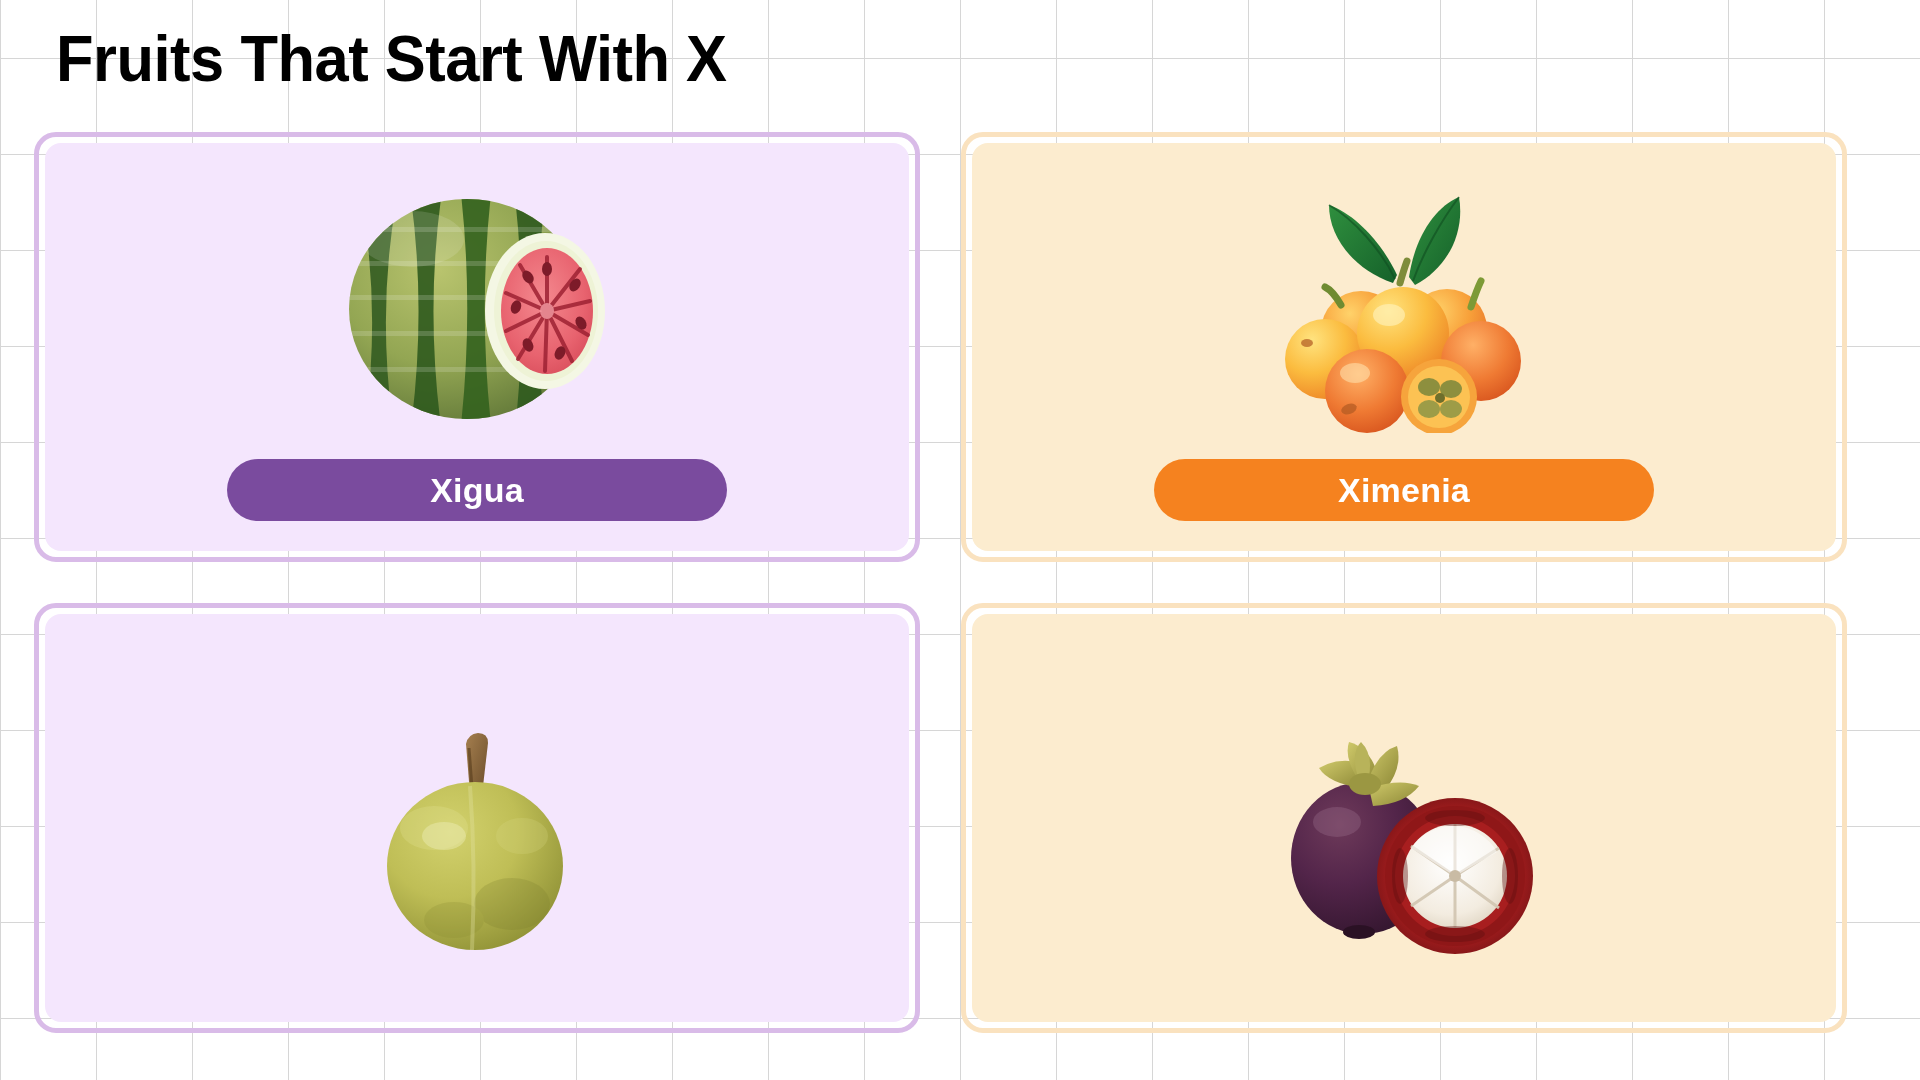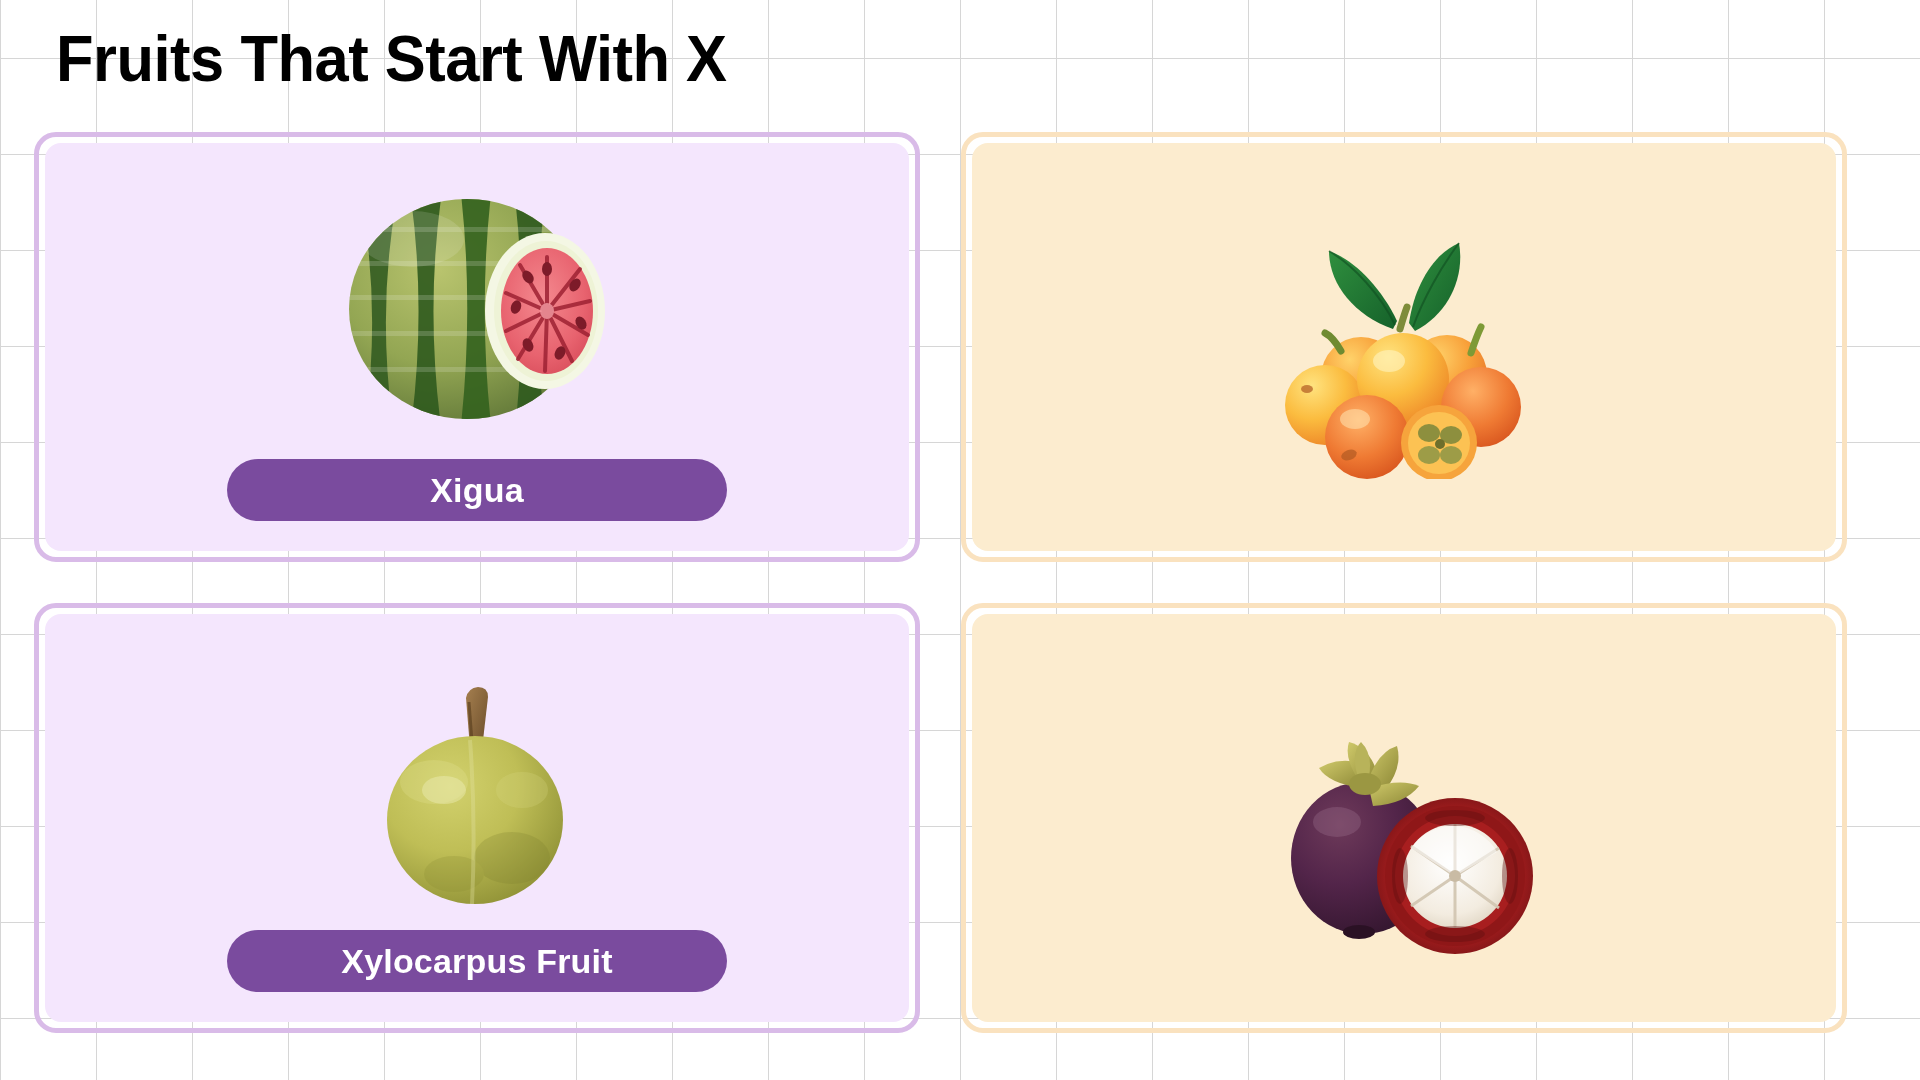--- a/index.html
+++ b/index.html
@@ -262,20 +262,21 @@
               <ellipse cx="182" cy="226" rx="11" ry="9" fill="#9d9c47"></ellipse>
               <circle cx="171" cy="215" r="5" fill="#6e6f2c"></circle>
             </g>
 
             <g fill="#b25a22" opacity="0.7">
               <ellipse cx="80" cy="226" rx="8" ry="5" transform="rotate(-20 80 226)"></ellipse>
               <ellipse cx="38" cy="160" rx="6" ry="4"></ellipse>
             </g>
           </svg>
         </div>
+        <div class="fruit-pill">Ximenia</div>
       </div>
     </div>
 
     <div class="fruit-card theme-purple row-2">
       <div class="card-inner">
         <div class="fruit-art">
           <svg width="230" height="250" viewBox="0 0 230 250" aria-hidden="true">
             <defs>
               <radialGradient id="xyBody" cx="36%" cy="30%" r="78%">
                 <stop offset="0%" stop-color="#d2d16d"></stop>
@@ -299,21 +300,20 @@
               <ellipse cx="92" cy="212" rx="30" ry="18" fill="#8b8d33"></ellipse>
               <ellipse cx="160" cy="128" rx="26" ry="18" fill="#d8d884"></ellipse>
             </g>
 
             <path d="M108 78 q6 80 2 164" stroke="#e2e2a4" stroke-width="4" fill="none" opacity="0.35"></path>
             <ellipse cx="82" cy="128" rx="22" ry="14" fill="#f0f0be" opacity="0.4"></ellipse>
 
             <path d="M28 178 a88 84 0 0 0 170 0 a88 84 0 0 1 -170 0 z" fill="#6e7028" opacity="0.16"></path>
           </svg>
         </div>
-        <div class="fruit-pill">Xylocarpus Fruit</div>
       </div>
     </div>
 
     <div class="fruit-card theme-orange row-2">
       <div class="card-inner">
         <div class="fruit-art">
           <svg width="290" height="250" viewBox="0 0 290 250" aria-hidden="true">
             <defs>
               <radialGradient id="mgWhole" cx="34%" cy="28%" r="78%">
                 <stop offset="0%" stop-color="#6e3a5a"></stop>

